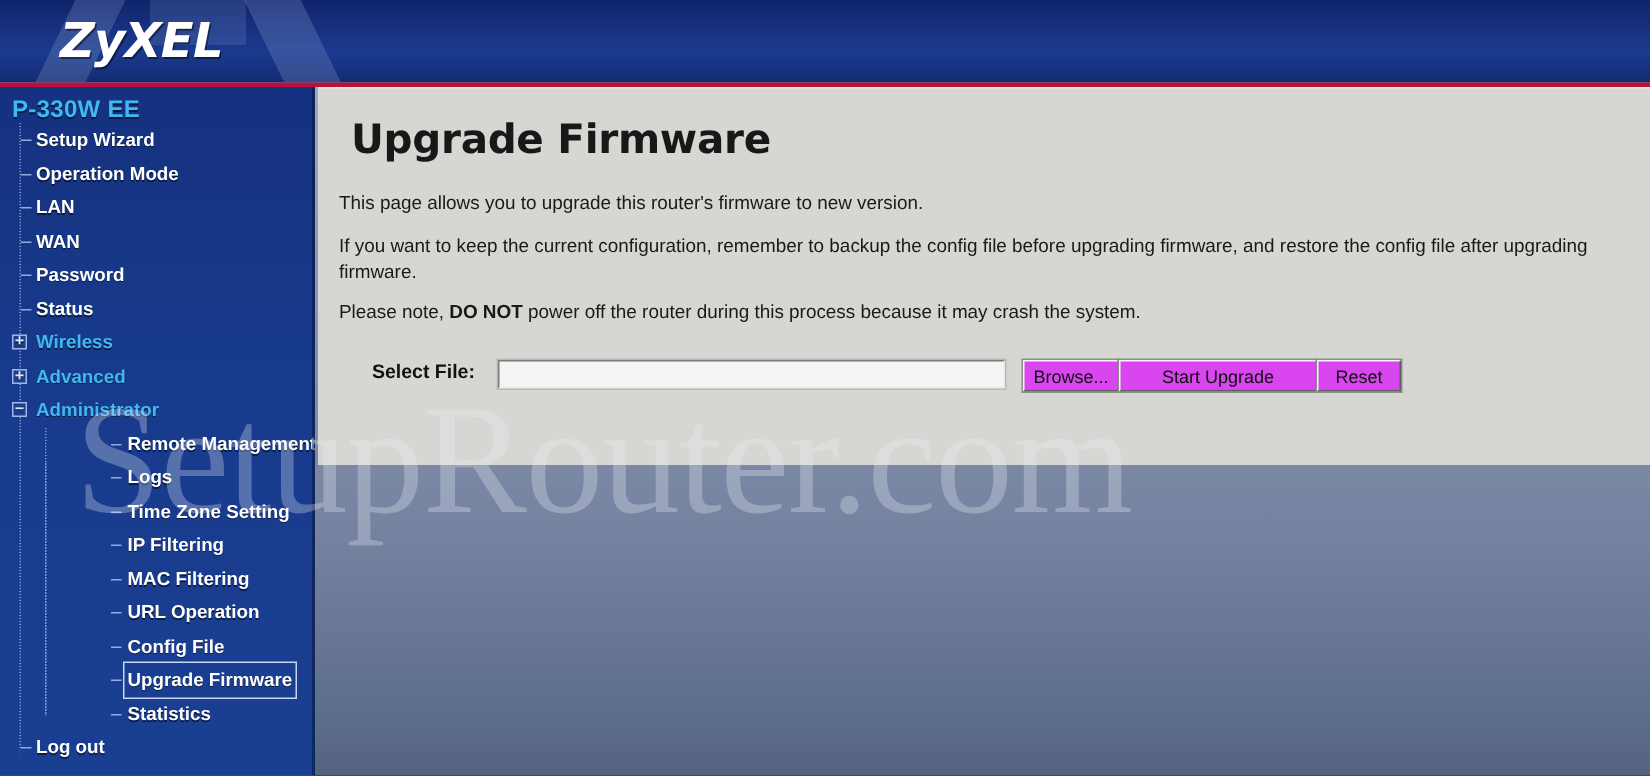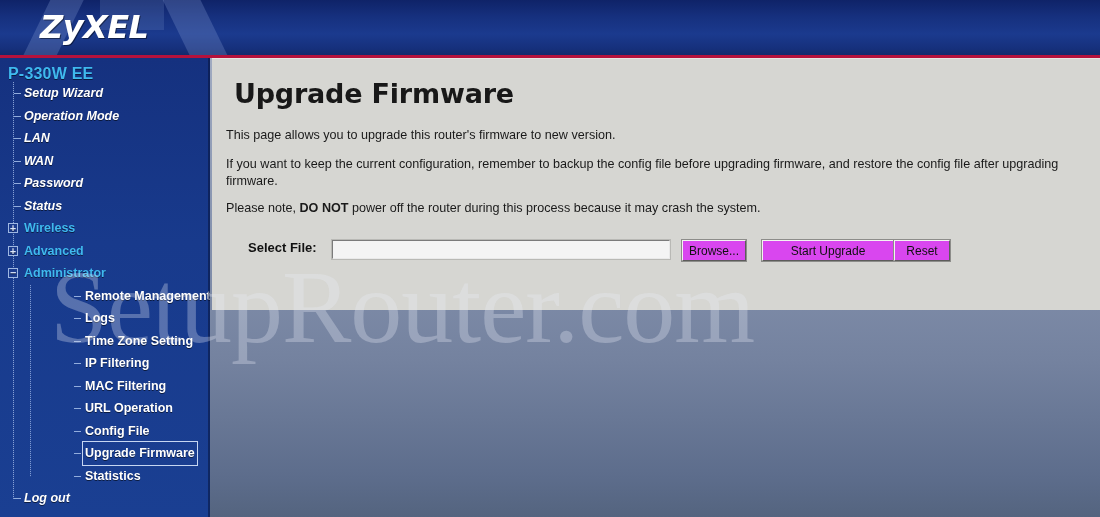--- a/index.html
+++ b/index.html
@@ -123,21 +123,21 @@
   .node {
     position: relative;
     height: 22.5px;
     line-height: 22.5px;
     font-size: 12.5px;
     font-weight: bold;
     white-space: nowrap;
     cursor: pointer;
   }
   
-  .node.l1 { padding-left: 24px; color: #ffffff; text-shadow: 0 1px 0 rgba(0,0,0,0.55); font-style: italic; }
+  .node.l1 { padding-left: 24px; color: #ffffff; text-shadow: 0 1px 0 rgba(0,0,0,0.55); }
   .node.l1::before {
     content: "";
     position: absolute;
     left: 14px; top: 11px;
     width: 7px; height: 1px;
     background: rgba(160,185,230,0.9);
   }
   
   .node.grp { padding-left: 24px; color: #3fb9ef; text-shadow: 0 1px 0 rgba(0,0,0,0.5); }
   .node.grp .box {
@@ -291,21 +291,21 @@
     border-color: #f3f3f1 #5c5c5a #5c5c5a #f3f3f1;
     outline: 1px solid #8d8d8a;
     font-family: "Liberation Sans", sans-serif;
     font-size: 12px;
     color: #101010;
     cursor: pointer;
     white-space: nowrap;
     padding: 0 6px;
   }
   #browse-button { margin-left: 12px; width: 64px; }
-  #start-upgrade-button { margin-left: 16px; width: 132px; }
+  #start-upgrade-button { margin-left: 0; width: 132px; }
   #reset-button { width: 56px; }
 </style>
 </head>
 <body>
 
 <div id="app">
 
   <div id="header">
     <div class="chev c"></div>
     <div class="chev a"></div>

